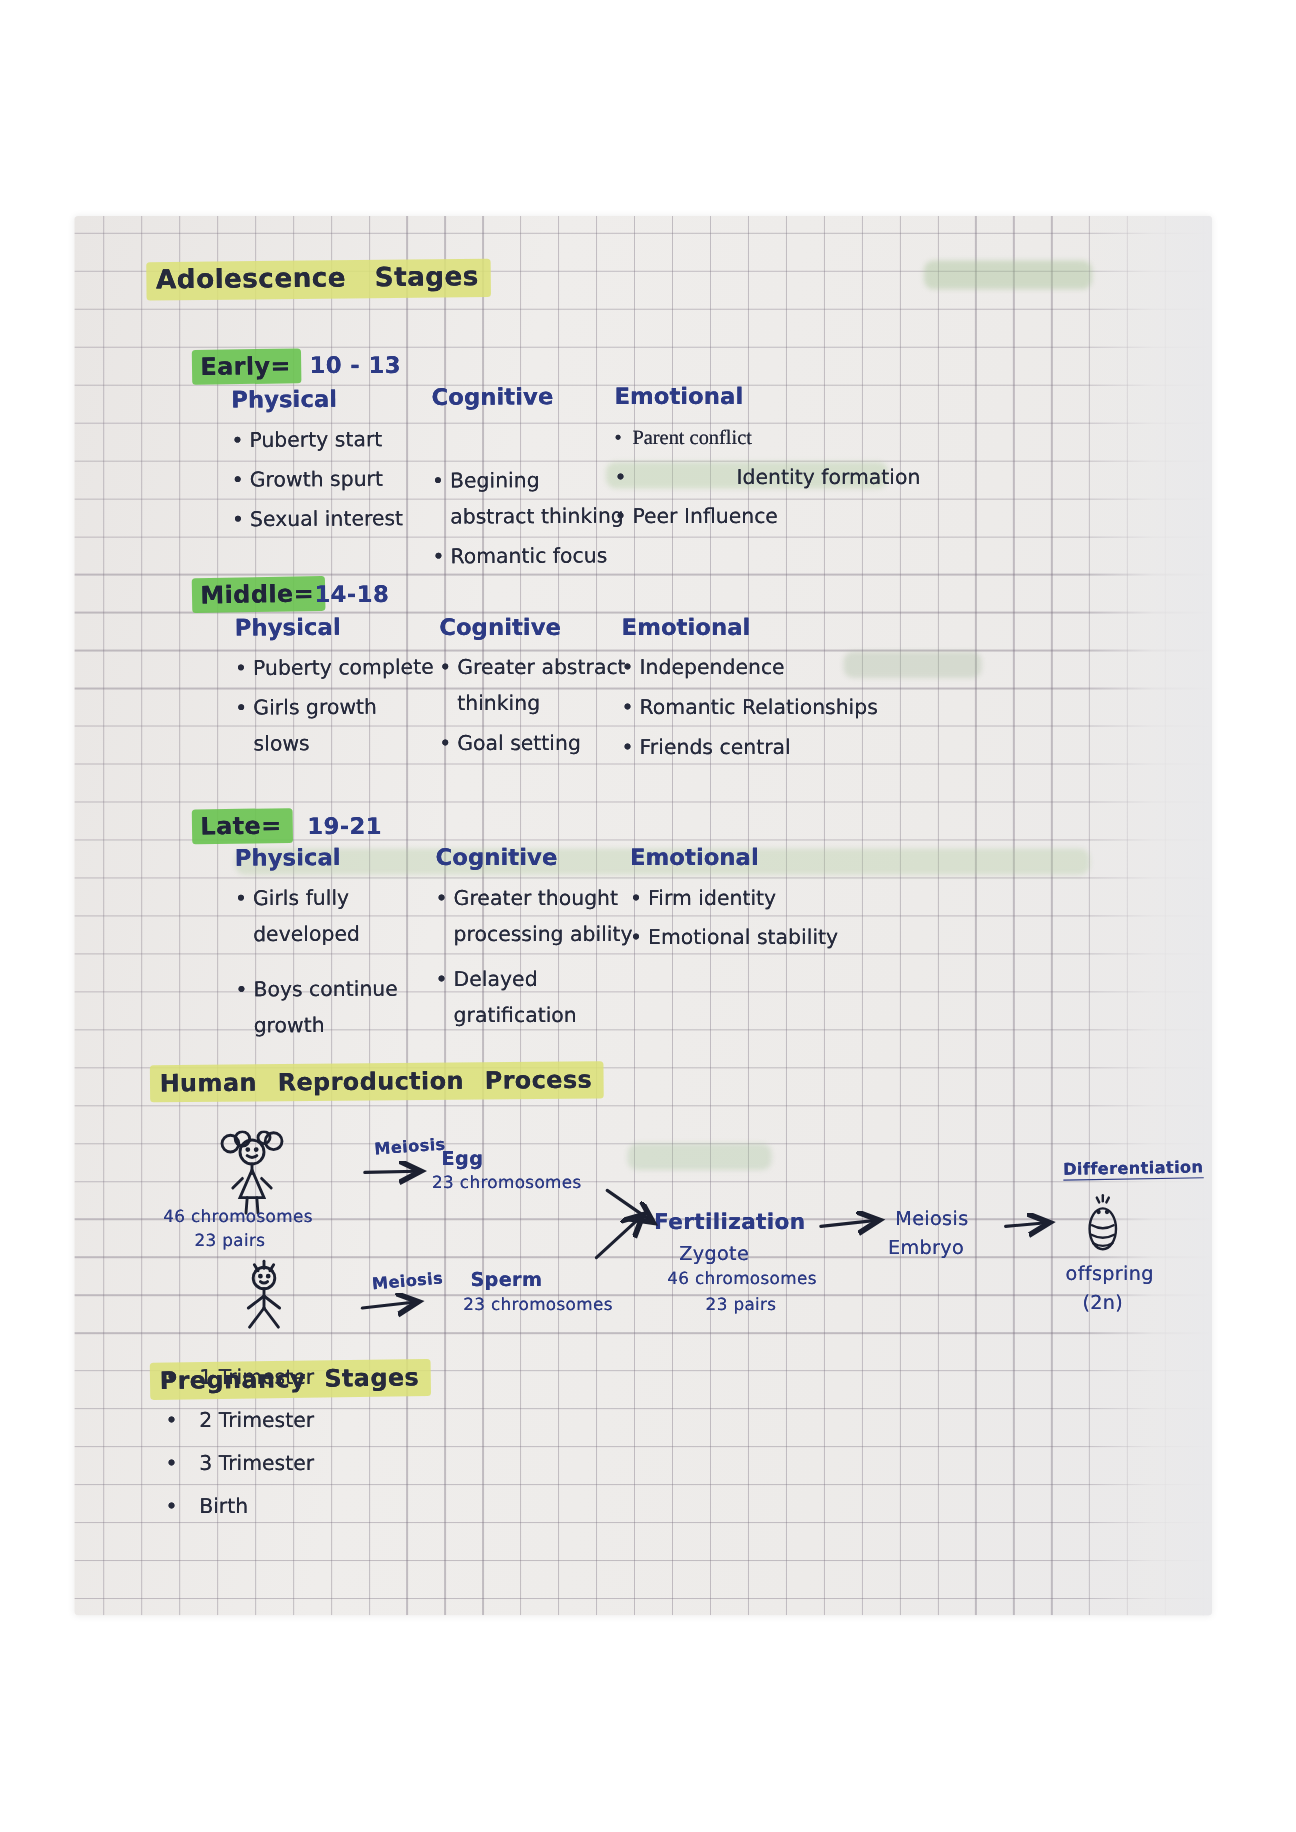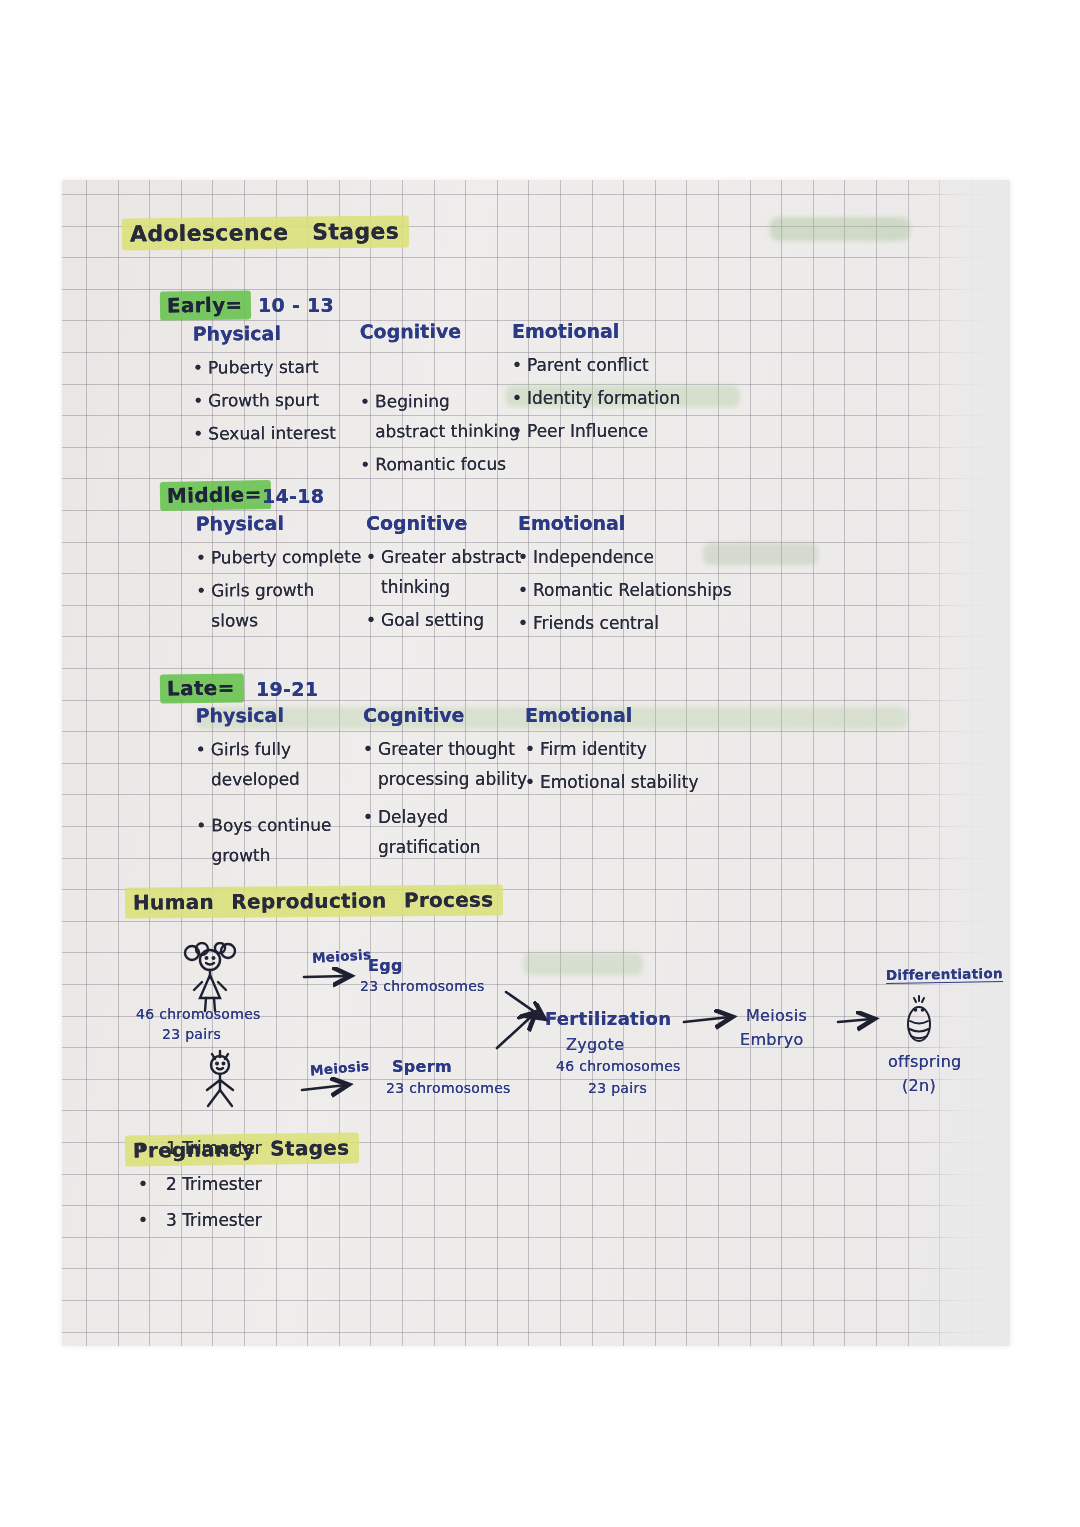--- a/index.html
+++ b/index.html
@@ -67,22 +67,22 @@
     <div class="li" style="white-space:normal;">Growth spurt</div>
     <div class="li" style="white-space:normal;">Sexual interest</div>
   </div>
   <div class="col" style="left:360px;top:320px;width:160px;transform:rotate(-0.3deg);">
     <div class="col-h">Cognitive</div>
     <div class="li" style="white-space:normal;margin-top:44px;">Begining abstract thinking</div>
     <div class="li" style="white-space:normal;">Romantic focus</div>
   </div>
   <div class="col" style="left:512px;top:320px;width:255px;">
     <div class="col-h">Emotional</div>
-    <div class="li" style="white-space:normal;">Parent conflict</div>
-    <div class="li" style="white-space:normal;">Identity formation</div>
+    <div class="li" style="white-space:normal;font-family:Liberation Serif, serif;">Parent conflict</div>
+    <div class="li" style="white-space:normal;text-align:right;">Identity formation</div>
     <div class="li" style="white-space:normal;">Peer Influence</div>
   </div>
 
   <div class="ink" style="left:160px;top:481px;transform:rotate(-1deg);">
     <span class="hl-green stage-label">Middle=</span>
   </div>
   <div class="ink blue range" style="left:262px;top:485px;">14-18</div>
 
   <div class="col" style="left:196px;top:512px;width:168px;transform:rotate(-0.4deg);">
     <div class="col-h">Physical</div>
@@ -208,14 +208,15 @@
     </g>
   </svg>
 
   <div class="ink" style="left:125px;top:1134px;transform:rotate(-0.8deg);">
     <span class="hl-yellow dark" style="font-size:20px;font-weight:bold;word-spacing:8px;">Pregnancy Stages</span>
   </div>
   <div class="col" style="left:138px;top:1132px;width:260px;">
     <div class="li" style="padding-left:28px;line-height:33px;">1 Trimester</div>
     <div class="li" style="padding-left:28px;line-height:33px;">2 Trimester</div>
     <div class="li" style="padding-left:28px;line-height:33px;">3 Trimester</div>
+    <div class="li" style="padding-left:28px;line-height:33px;">Birth</div>
   </div>
 </div>
 
 </body></html>

